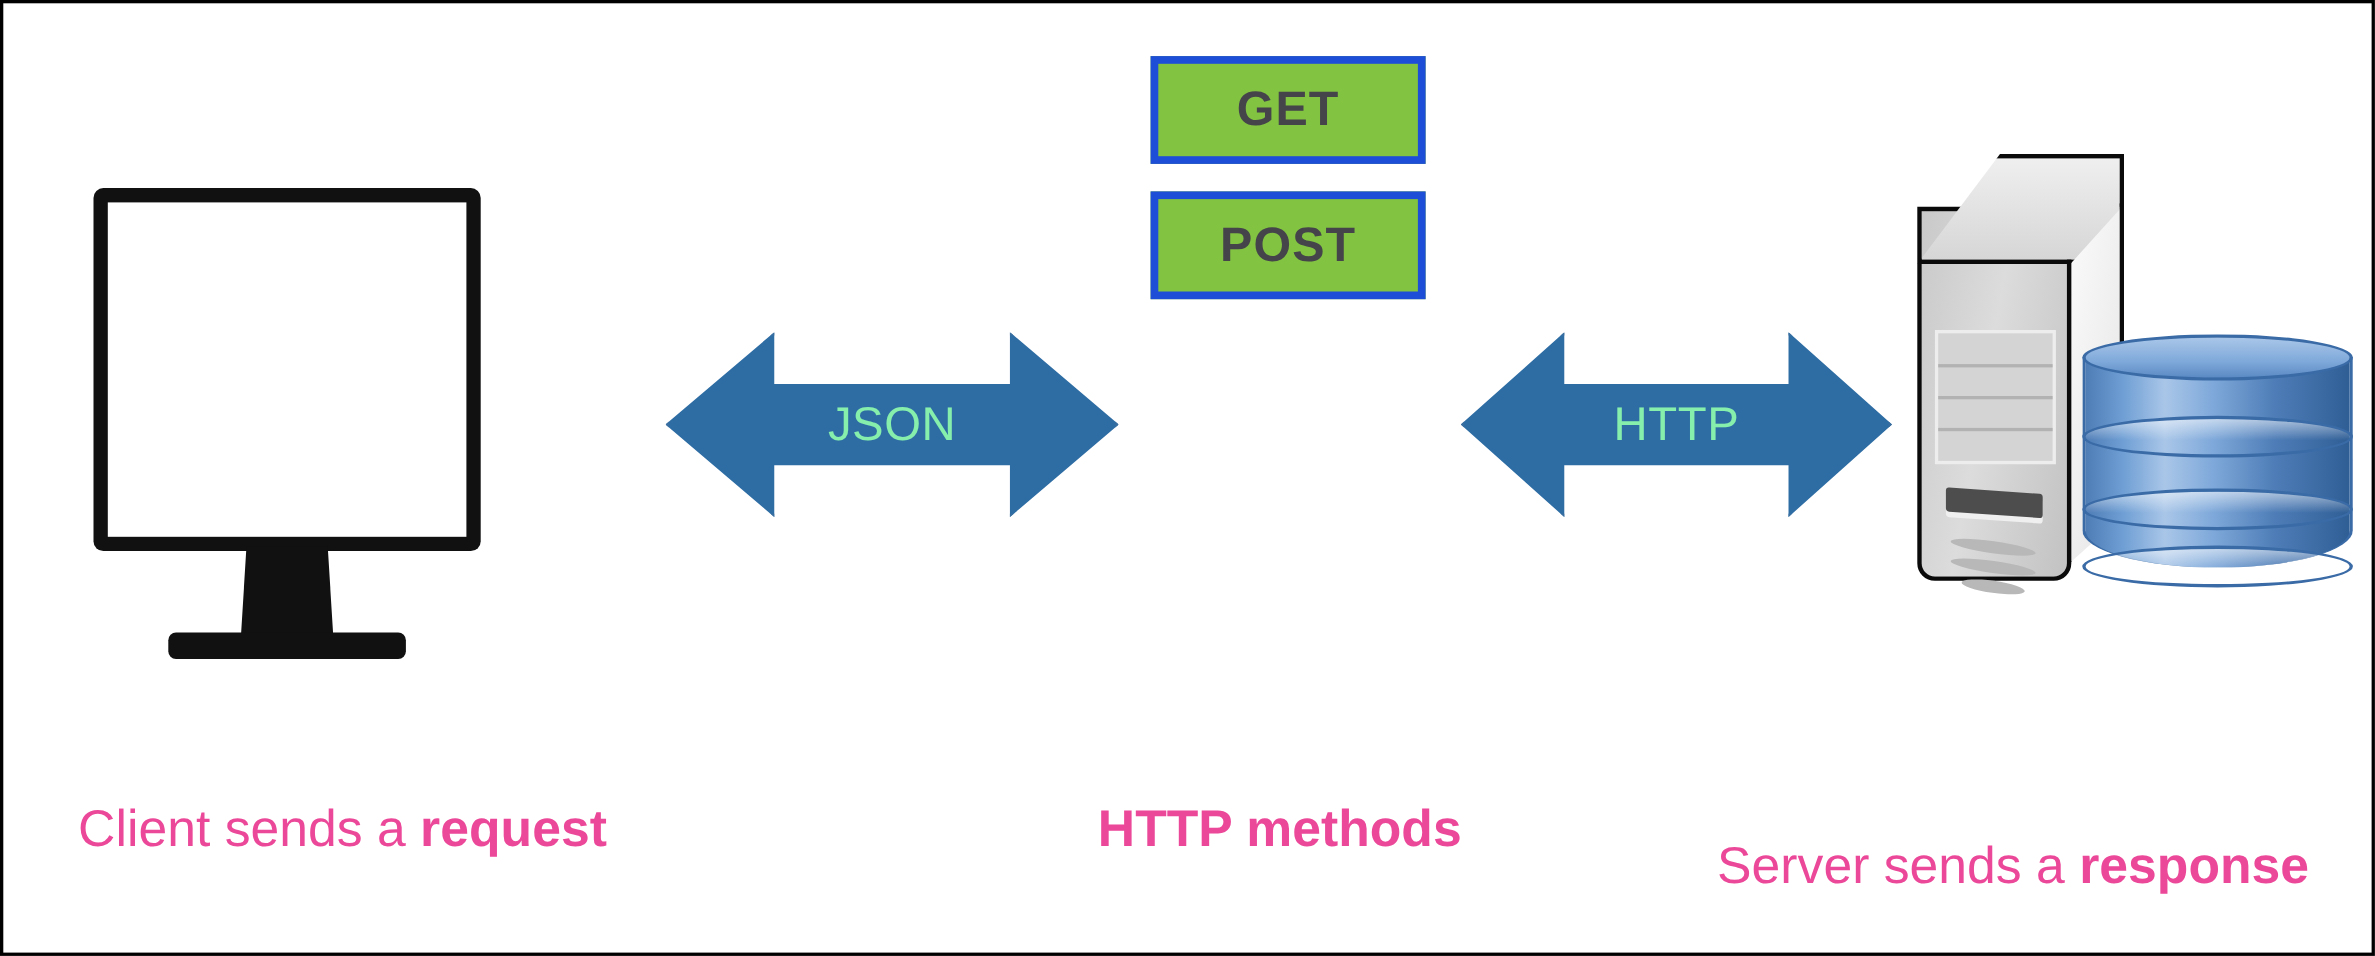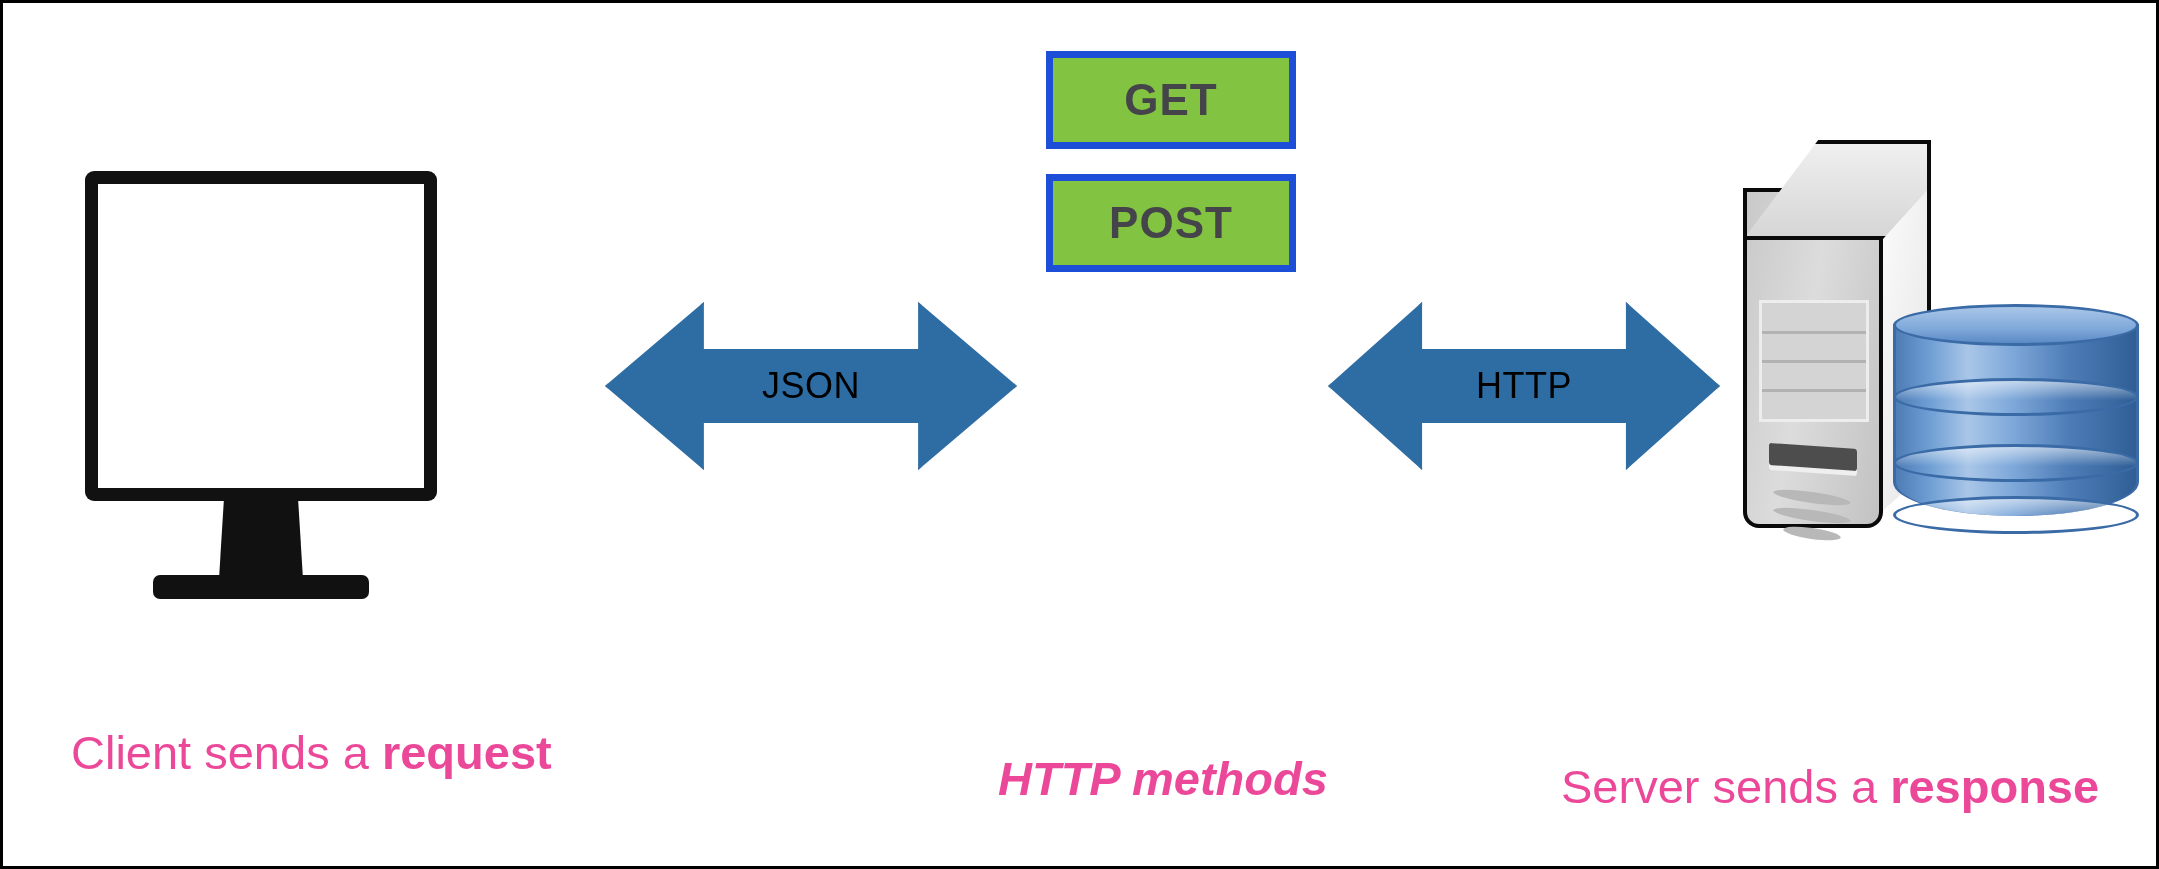--- a/index.html
+++ b/index.html
@@ -75,22 +75,22 @@
       0% 50%, 24% 0%, 24% 28%,
       76% 28%, 76% 0%, 100% 50%,
       76% 100%, 76% 72%,
       24% 72%, 24% 100%
     );
     display: flex;
     align-items: center;
     justify-content: center;
   }
   .flow-arrow-label {
-    color: #000000;
-    font-size: 36px;
+    color: #86efac;
+    font-size: 43px;
     font-weight: 400;
     letter-spacing: 0.5px;
     line-height: 1;
     font-family: "Liberation Sans", sans-serif;
   }
   #arrow-json {
     left: 602px;
     top: 299px;
     width: 412px;
   }
@@ -263,21 +263,21 @@
     color: #ec4899;
     font-size: 47px;
     line-height: 1;
     white-space: nowrap;
     font-family: "Liberation Sans", sans-serif;
   }
   .caption .em {
     font-weight: bold;
   }
   #caption-client { left: 68px; top: 726px; }
-  #caption-methods { left: 995px; top: 752px; font-weight: bold; font-style: italic; }
+  #caption-methods { left: 995px; top: 726px; font-weight: bold; }
   #caption-server { left: 1558px; top: 760px; }
 </style>
 </head>
 <body>
 
 <div id="canvas">
 
   <div id="client-monitor">
     <div class="monitor-bezel">
       <div class="monitor-screen"></div>

